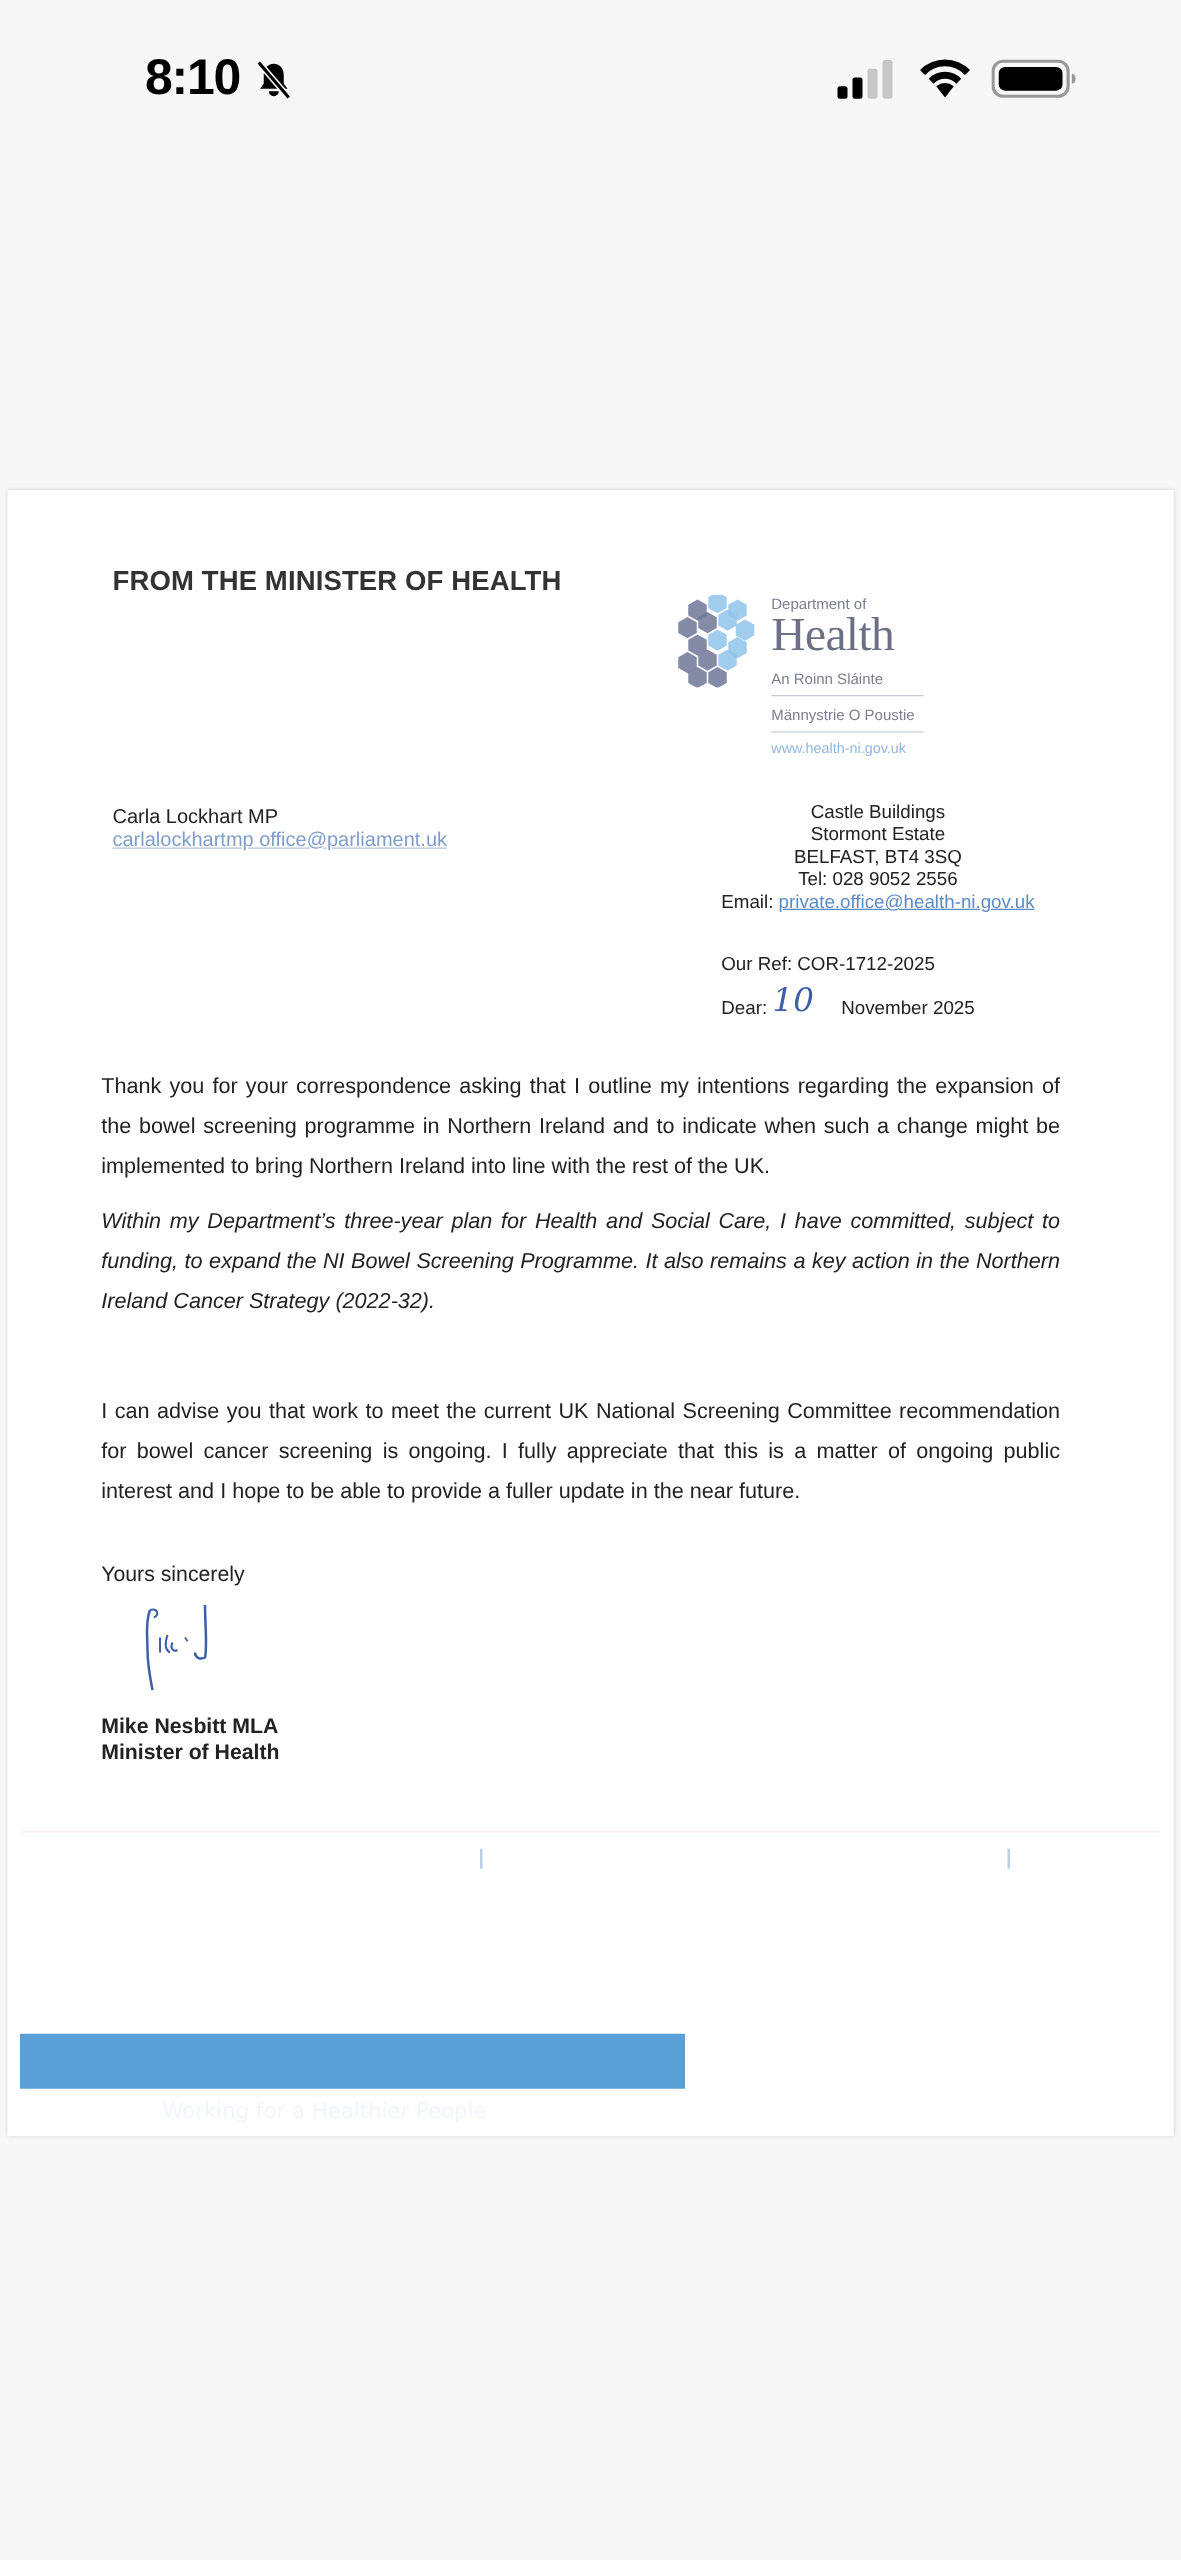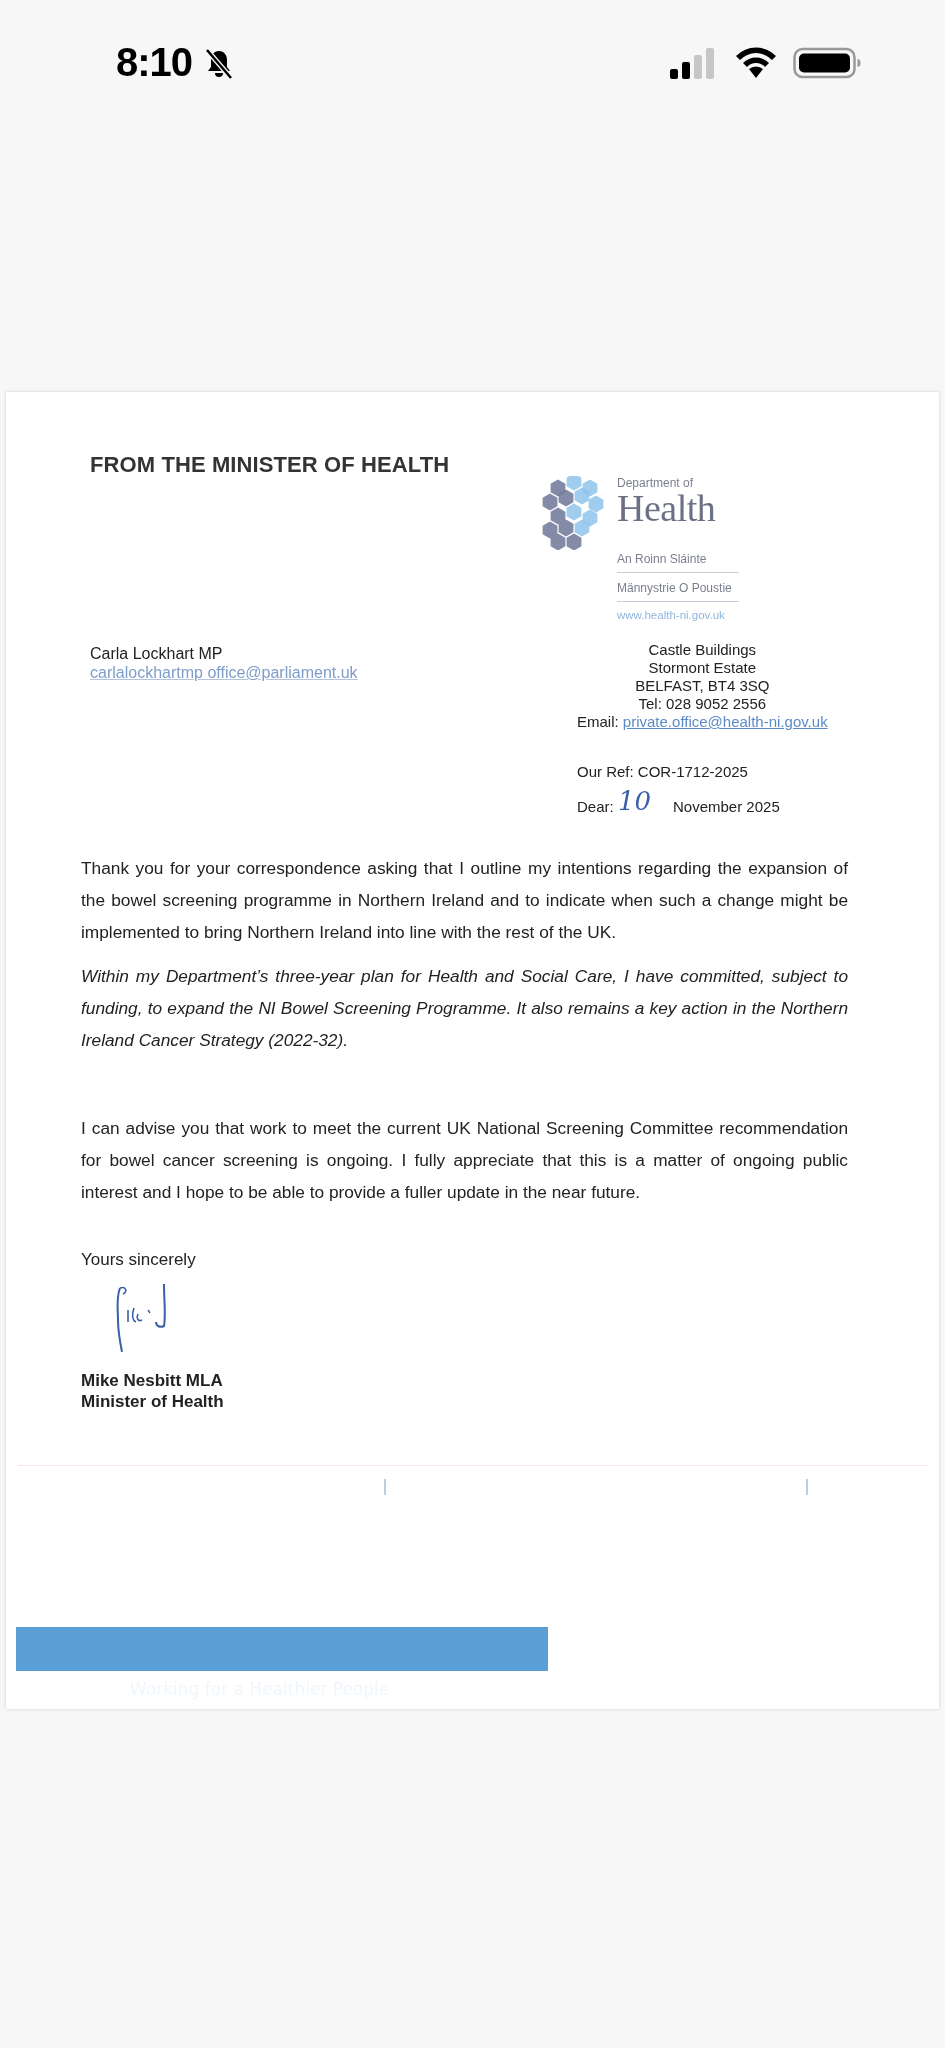--- a/index.html
+++ b/index.html
@@ -18,21 +18,21 @@
   .page { position: absolute; left: 6px; top: 392px; width: 933px; height: 1317px; background: #fff; box-shadow: 0 0 3px rgba(0,0,0,0.18); }
 
   .from-heading { position: absolute; left: 84px; top: 60px; font-size: 22px; font-weight: bold; color: #333; letter-spacing: 0.1px; }
 
   
   .logo { position: absolute; left: 530px; top: 84px; width: 220px; height: 130px; }
   .logo-mark { position: absolute; left: 0; top: 0; width: 68px; height: 74px; }
   .logo-text { position: absolute; left: 81px; top: 0; width: 140px; }
   .logo-dept { font-size: 12px; color: #7b7f8e; line-height: 14px; }
   .logo-health { font-family: "Liberation Serif", serif; font-size: 38px; color: #6b7085; line-height: 36px; margin-top: 0px; letter-spacing: -0.5px; }
-  .logo-irish { font-size: 12px; color: #7b7f8e; margin-top: 26px; padding-bottom: 6px; border-bottom: 1px solid #c9cbd6; width: 122px; }
+  .logo-irish { font-size: 12px; color: #7b7f8e; margin-top: 10px; padding-bottom: 6px; border-bottom: 1px solid #c9cbd6; width: 122px; }
   .logo-ulster { font-size: 12px; color: #7b7f8e; margin-top: 8px; padding-bottom: 6px; border-bottom: 1px solid #c9cbd6; width: 122px; }
   .logo-url { font-size: 11.5px; color: #8fb7de; margin-top: 7px; }
 
   
   .recipient { position: absolute; left: 84px; top: 252px; font-size: 16px; line-height: 19px; }
   .recipient-name { color: #222; }
   .recipient-email { color: #7e9dc8; text-decoration: underline; text-decoration-color: #b5c3da; text-align: right; }
 
   
   .sender { position: absolute; left: 571px; top: 249px; font-size: 15px; line-height: 18px; color: #222; text-align: center; }

